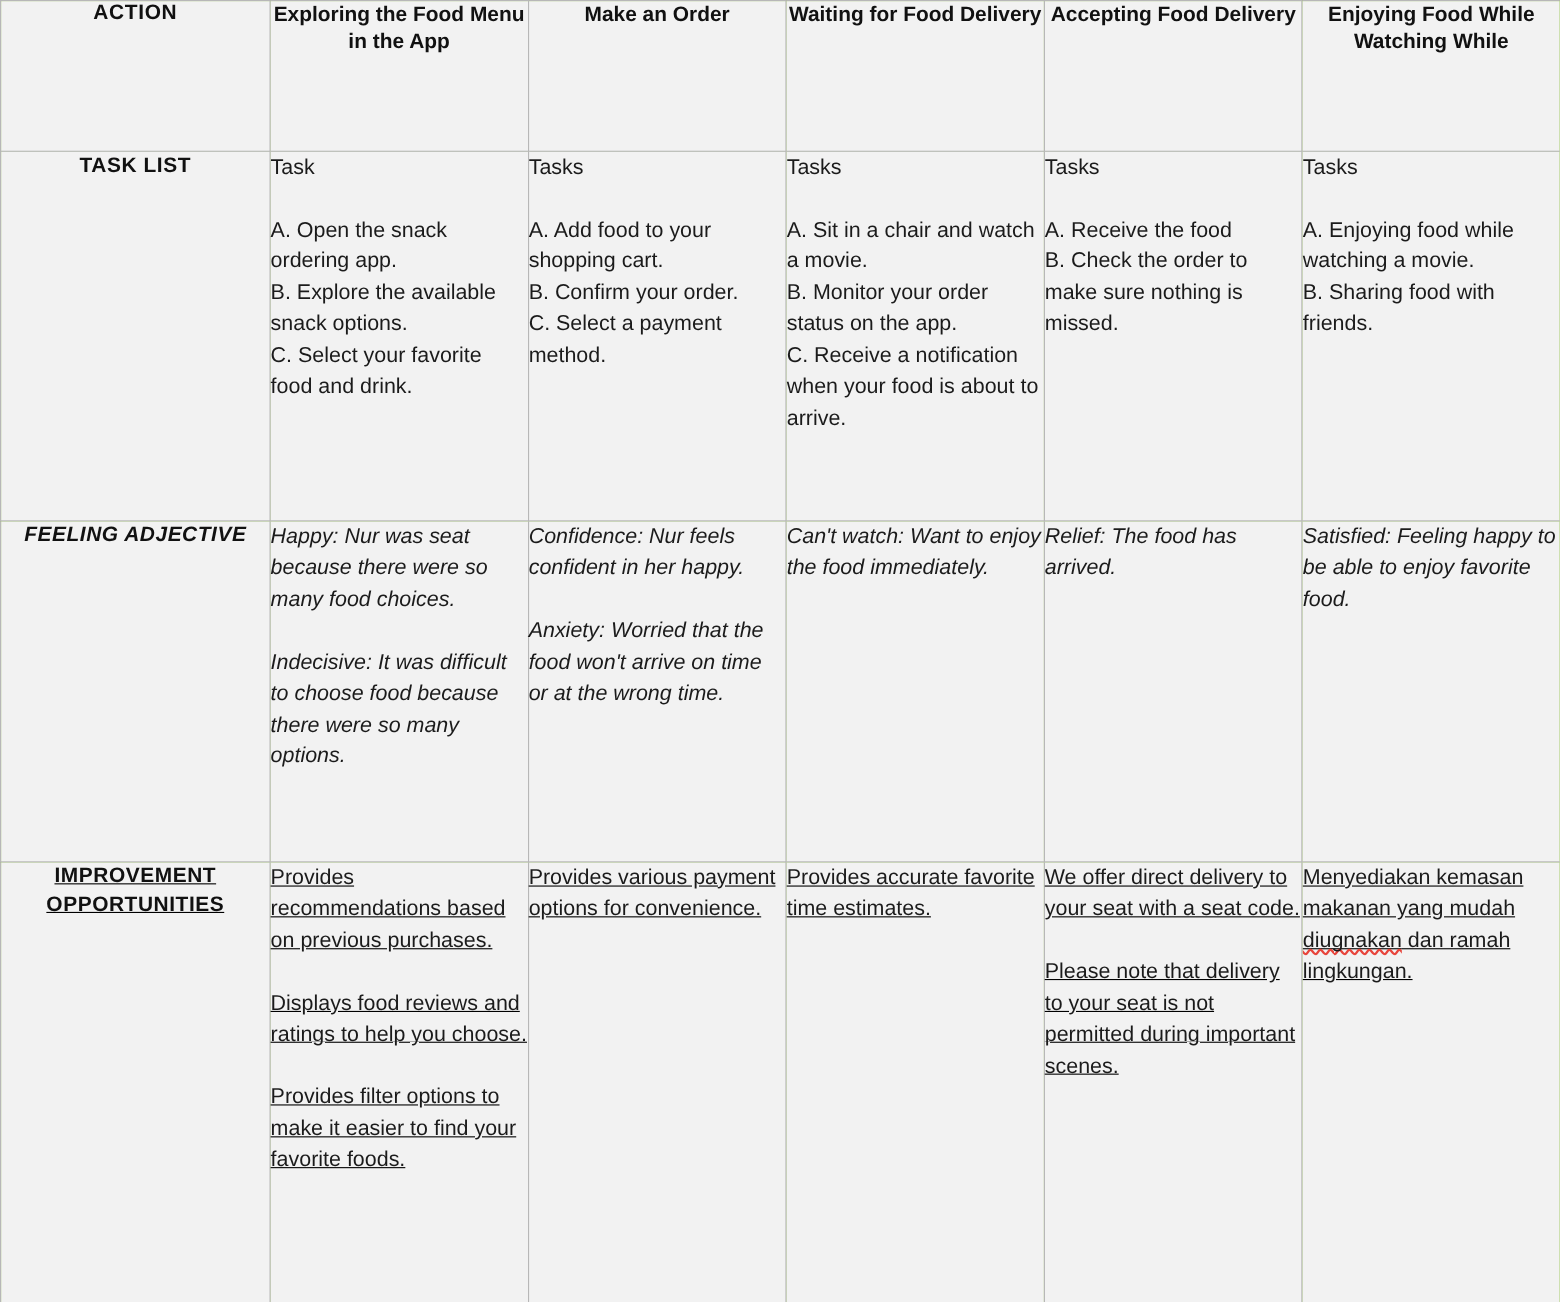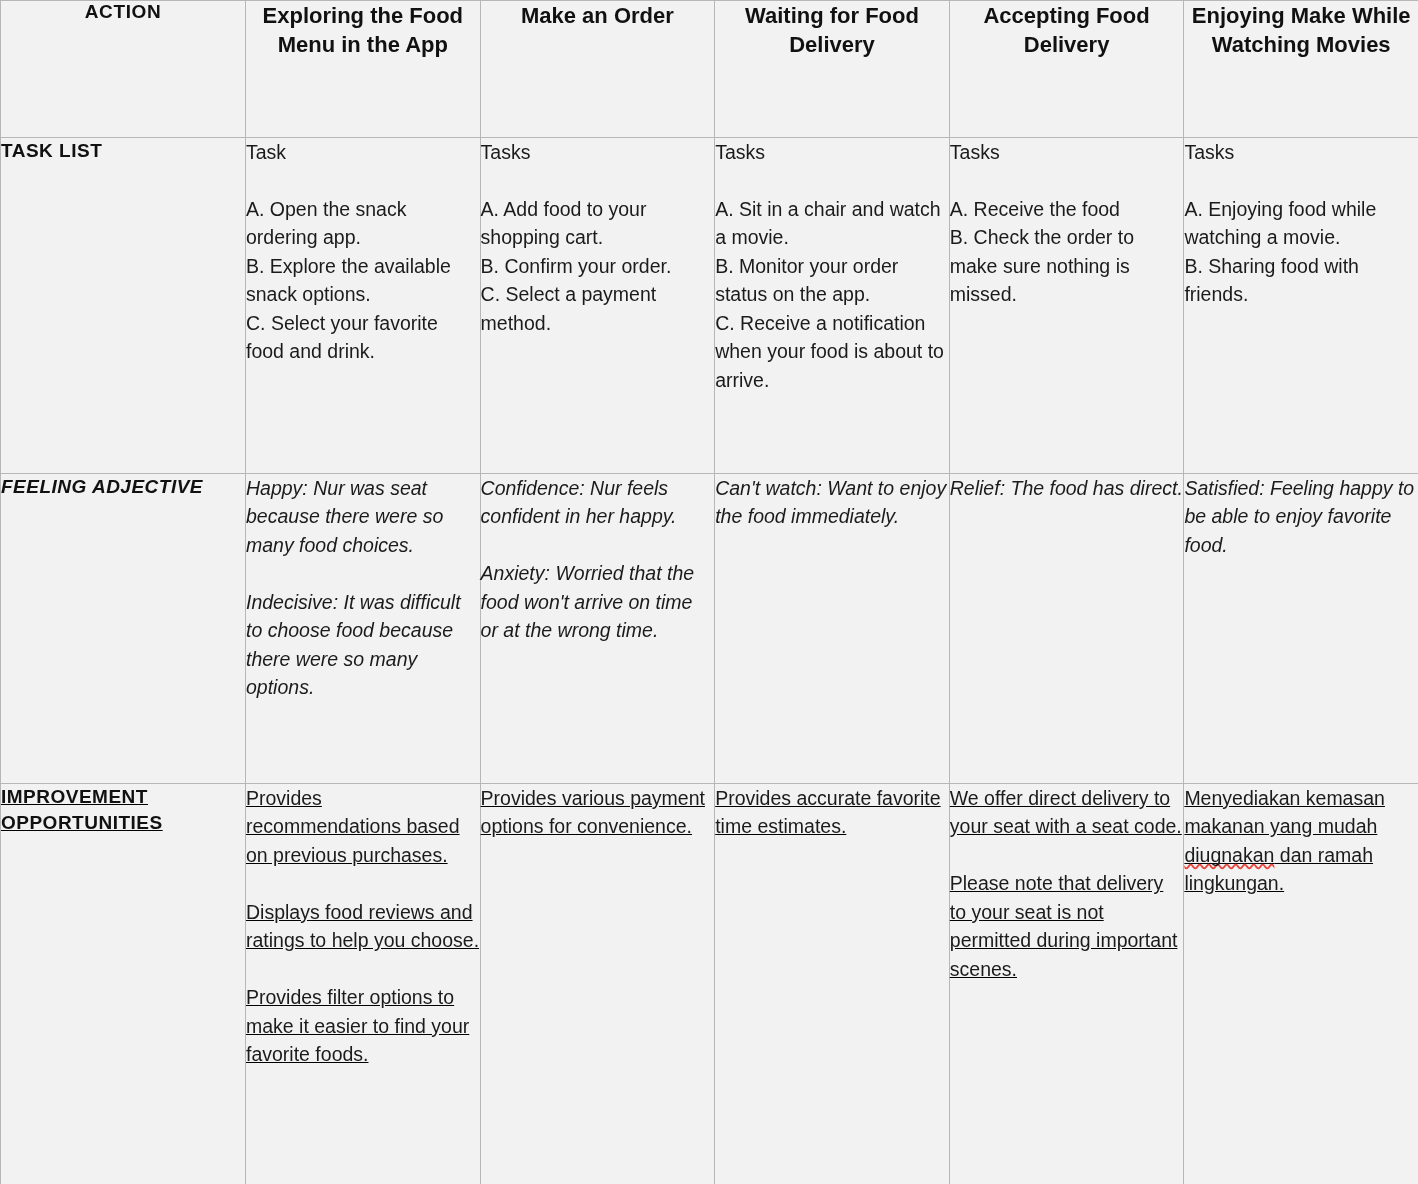--- a/index.html
+++ b/index.html
@@ -59,32 +59,32 @@
 
   .hdr-stage {
     background: #d0e2f9;
     vertical-align: middle;
     text-align: center;
     border: 1px solid #a7b8cf;
     border-bottom: 4px solid #666666;
     padding: 4px 12px;
   }
   .hdr-stage .txt {
-    font-size: 22px;
+    font-size: 19px;
     font-weight: 700;
     line-height: 1.32;
     color: #111111;
     display: block;
   }
 
   
   .row-label {
     background: #f2f2f2;
     vertical-align: middle;
-    text-align: left;
+    text-align: center;
     border-left: 4px solid #666666;
     border-right: 4px solid #666666;
     border-bottom: 4px solid #666666;
     border-top: none;
     padding: 6px 10px;
   }
   .row-label .txt {
     font-size: 19px;
     font-weight: 700;
     letter-spacing: 0.5px;
@@ -143,21 +143,21 @@
     <th class="hdr-stage">
       <span class="txt">Make an Order</span>
     </th>
     <th class="hdr-stage">
       <span class="txt">Waiting for Food Delivery</span>
     </th>
     <th class="hdr-stage">
       <span class="txt">Accepting Food Delivery</span>
     </th>
     <th class="hdr-stage">
-      <span class="txt">Enjoying Make While Watching Movies</span>
+      <span class="txt">Enjoying Food While Watching While</span>
     </th>
   </tr>
 
   <tr class="r-tasklist">
     <td class="row-label">
       <span class="txt">TASK LIST</span>
     </td>
     <td class="cell">
       <span class="body-text">Task
 
@@ -204,21 +204,21 @@
     </td>
     <td class="cell">
       <span class="body-text">Confidence: Nur feels confident in her happy.
 
 Anxiety: Worried that the food won't arrive on time or at the wrong time.</span>
     </td>
     <td class="cell">
       <span class="body-text">Can't watch: Want to enjoy the food immediately.</span>
     </td>
     <td class="cell">
-      <span class="body-text">Relief: The food has direct.</span>
+      <span class="body-text">Relief: The food has arrived.</span>
     </td>
     <td class="cell">
       <span class="body-text">Satisfied: Feeling happy to be able to enjoy favorite food.</span>
     </td>
   </tr>
 
   <tr class="r-improve">
     <td class="row-label">
       <span class="txt">IMPROVEMENT OPPORTUNITIES</span>
     </td>

